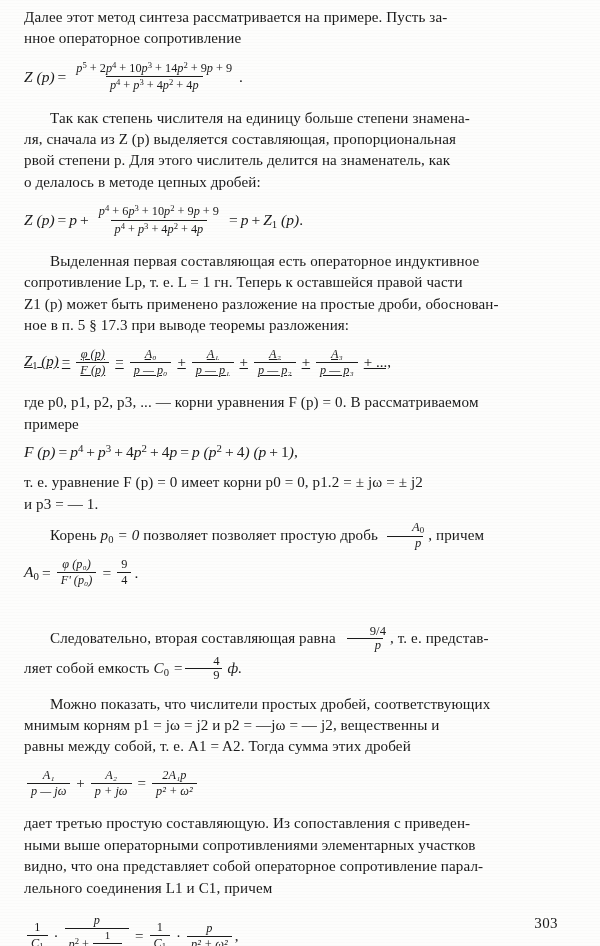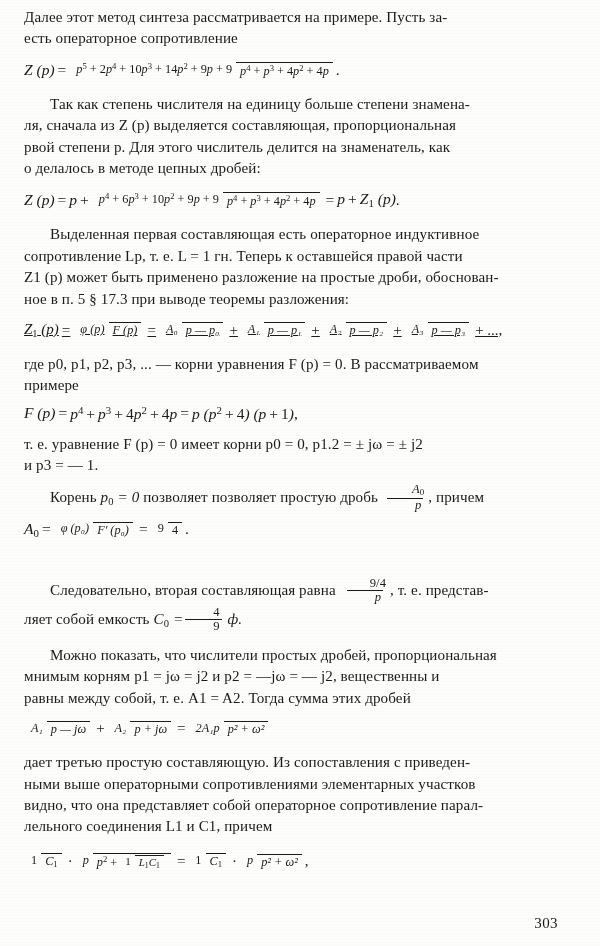--- a/index.html
+++ b/index.html
@@ -49,21 +49,21 @@
     font-family: "Liberation Serif", "DejaVu Serif", serif;
     font-style: italic;
     font-size: 15px;
     white-space: nowrap;
   }
   .eq .op { font-style: normal; padding: 0 3px; }
   .eq .num { font-style: normal; }
 
   .frac {
     display: inline-flex;
-    flex-direction: row;
+    flex-direction: column;
     align-items: center;
     vertical-align: middle;
     margin: 0 3px;
     line-height: 1.08;
   }
   .frac > .top { padding: 0 4px 1px 4px; }
   .frac > .bot { padding: 1px 4px 0 4px; border-top: 1.1px solid #1a1a1a; }
   .frac.small { font-size: 12.3px; }
   .frac.tiny  { font-size: 11px; }
 
@@ -94,21 +94,21 @@
     letter-spacing: 0.4px;
   }
 </style>
 </head>
 <body>
 
 <div class="page">
 
   <p class="body-text para">
     <span>Далее этот метод синтеза рассматривается на примере. Пусть за-</span><br>
-    <span>есть операторное сопротивление</span>
+    <span>нное операторное сопротивление</span>
   </p>
 
   <div class="spacer-md"></div>
 
   <div class="eq" style="font-size:15.5px;">
     <span class="it">Z (p)</span>
     <span class="op">=</span>
     <span class="frac small">
       <span class="top">
         <span class="it">p<span class="sup">5</span></span><span class="op">+</span><span class="num">2</span><span class="it">p<span class="sup">4</span></span><span class="op">+</span><span class="num">10</span><span class="it">p<span class="sup">3</span></span><span class="op">+</span><span class="num">14</span><span class="it">p<span class="sup">2</span></span><span class="op">+</span><span class="num">9</span><span class="it">p</span><span class="op">+</span><span class="num">9</span>
@@ -253,21 +253,21 @@
       </span><span>, т. е. представ-</span><br>
     <span>ляет собой емкость </span><span class="it">C<span class="sub">0</span>&nbsp;=</span><span class="inline-frac">
         <span class="top rm">4</span>
         <span class="bot rm">9</span>
       </span><span class="it"> ф.</span>
   </p>
 
   <div class="spacer-sm"></div>
 
   <p class="body-text para indent">
-    <span>Можно показать, что числители простых дробей, пропорциональная</span><br>
+    <span>Можно показать, что числители простых дробей, соответствующих</span><br>
     <span>мнимым корням p1 = jω = j2 и p2 = —jω = — j2, вещественны и</span><br>
     <span>равны между собой, т. е. A1 = A2. Тогда сумма этих дробей</span>
   </p>
 
   <div class="spacer-md"></div>
 
   <div class="eq" style="font-size:15px;">
     <span class="frac small">
       <span class="top">A₁</span>
       <span class="bot">p — jω</span>

